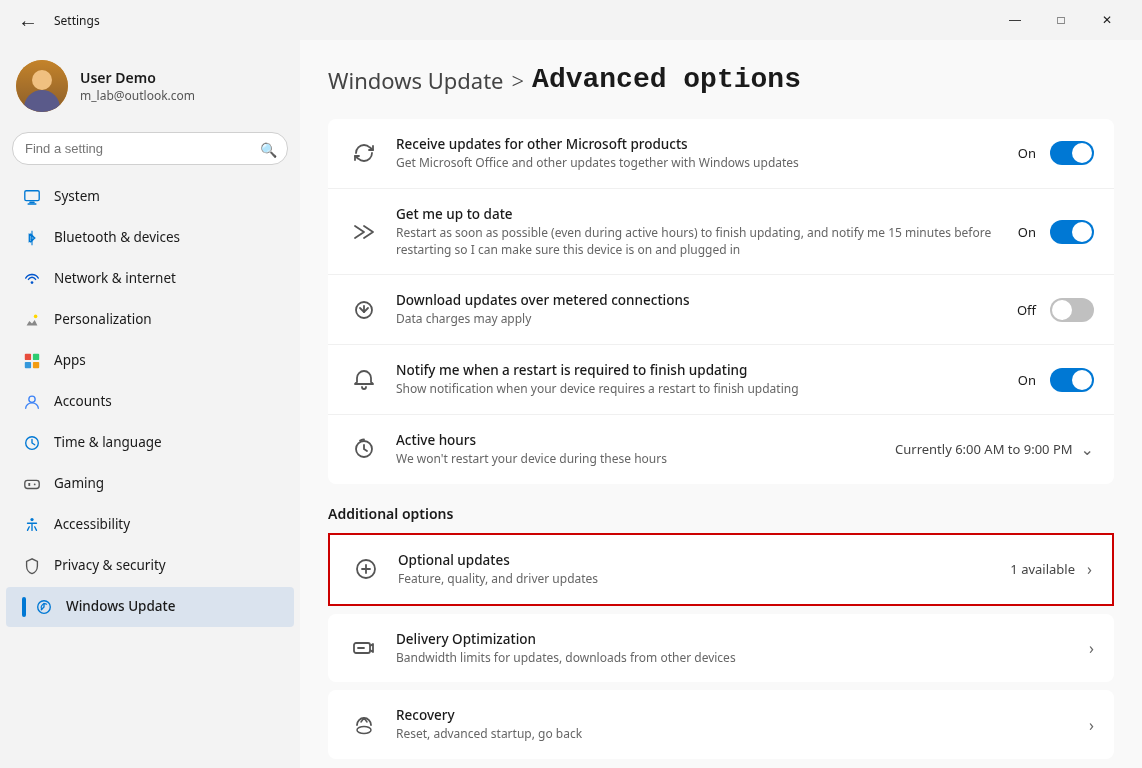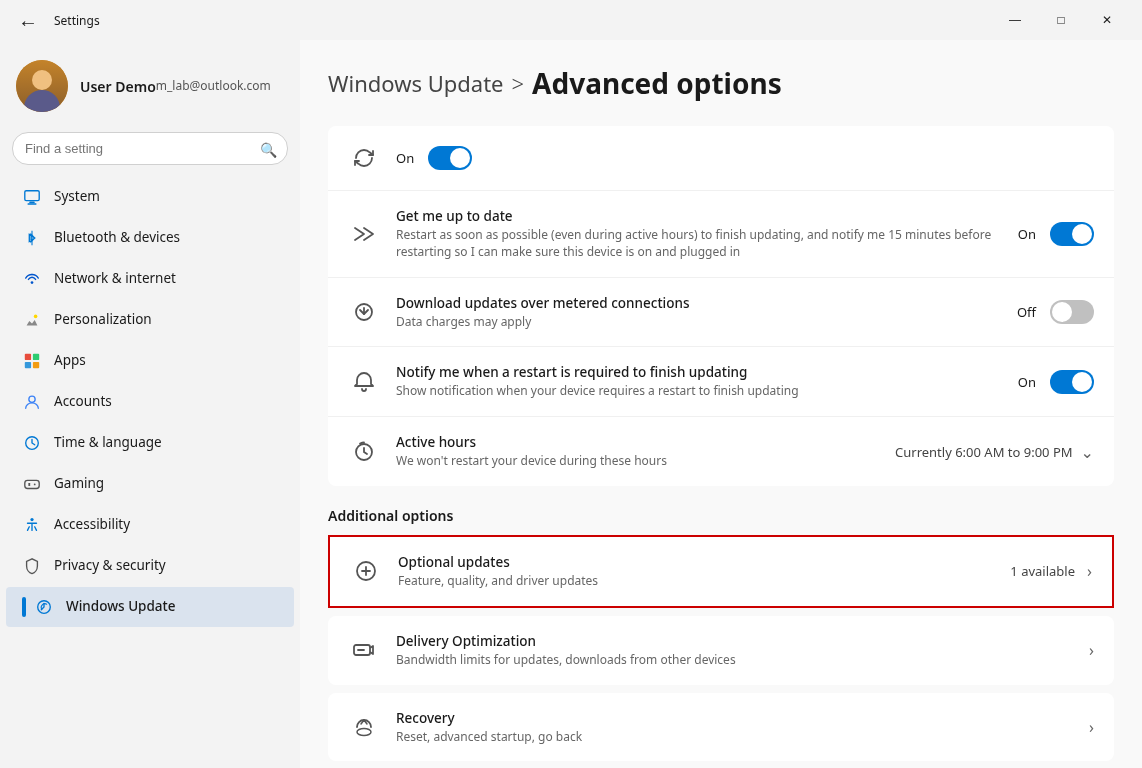--- a/index.html
+++ b/index.html
@@ -101,21 +101,21 @@
       content: '';
       position: absolute;
       bottom: 0;
       left: 50%;
       transform: translateX(-50%);
       width: 36px;
       height: 22px;
       background: #5a5a8a;
       border-radius: 18px 18px 0 0;
     }
-    .user-info { display: flex; }
+    .user-info { display: flex; flex-direction: column; }
     .user-name { font-size: 14px; font-weight: 600; color: #1a1a1a; }
     .user-email { font-size: 12px; color: #555; }
     .search-box {
       margin: 4px 12px 12px;
       position: relative;
     }
     .search-input {
       width: 100%;
       padding: 8px 36px 8px 12px;
       border: 1px solid #d0d0d0;
@@ -175,20 +175,21 @@
     }
     .breadcrumb-sep {
       font-size: 22px;
       color: #444;
       font-weight: 300;
     }
     .breadcrumb-current {
       font-size: 28px;
       font-weight: 700;
       color: #1a1a1a;
+      font-family: Liberation Mono, monospace;
     }
     .settings-card {
       background: white;
       border-radius: 8px;
       margin-bottom: 8px;
       overflow: hidden;
     }
     .settings-row {
       display: flex;
       align-items: center;
@@ -460,20 +461,24 @@
 
       <div class="settings-row">
         <div class="row-icon">
           <svg width="24" height="24" viewBox="0 0 24 24" fill="none">
               <path d="M4 12c0-4.4 3.6-8 8-8 2.2 0 4.2.9 5.7 2.3L21 9" stroke="#555" stroke-width="1.8" stroke-linecap="round"></path>
               <path d="M20 12c0 4.4-3.6 8-8 8-2.2 0-4.2-.9-5.7-2.3L3 15" stroke="#555" stroke-width="1.8" stroke-linecap="round"></path>
               <polyline points="21,5 21,9 17,9" stroke="#555" stroke-width="1.8" stroke-linecap="round" stroke-linejoin="round"></polyline>
               <polyline points="3,19 3,15 7,15" stroke="#555" stroke-width="1.8" stroke-linecap="round" stroke-linejoin="round"></polyline>
             </svg>
         </div>
+        <div class="row-text">
+          <div class="row-title">Receive updates for other Microsoft products</div>
+          <div class="row-desc">Get Microsoft Office and other updates together with Windows updates</div>
+        </div>
         <div class="row-right">
           <span class="toggle-label">On</span>
           <div class="toggle on">
             <div class="toggle-thumb"></div>
           </div>
         </div>
       </div>
 
       <div class="settings-row">
         <div class="row-icon">

